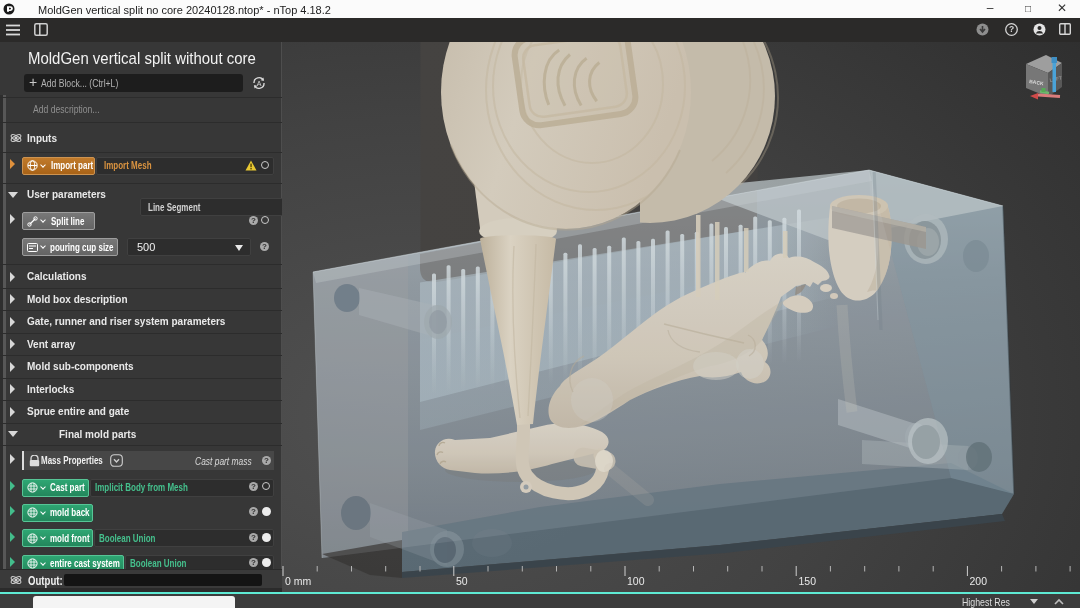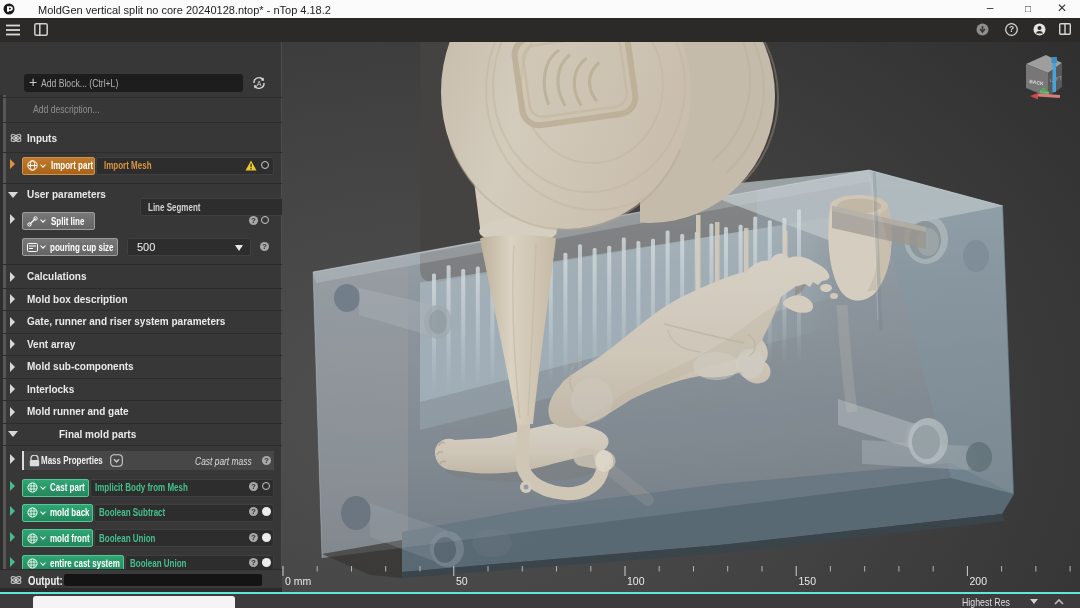--- a/index.html
+++ b/index.html
@@ -64,20 +64,21 @@
       <path d="M2.8 10.5 A4 4 0 0 1 10.2 10.5 Z" fill="#2b2a29"></path>
     </svg>
   <svg class="abs" style="left:1059px;top:5px" width="12" height="12" viewBox="0 0 12 12">
       <rect x="0.7" y="0.7" width="10.6" height="10.6" rx="1" fill="none" stroke="#d6d6d6" stroke-width="1.4"></rect>
       <line x1="6" y1="1" x2="6" y2="11" stroke="#d6d6d6" stroke-width="1.4"></line>
     </svg>
 </div>
 <div id="panel">
   <div class="abs" style="left:0;top:53px;width:3px;height:493px;background:#2e2e2e;"></div>
   <div class="abs" style="left:3px;top:53px;width:2.5px;height:493px;background:#575757;"></div>
+  <div class="abs" style="left:28px;top:7px;font-size:17px;color:#f2f2f2;"><span class="t" style="transform:scaleX(0.88);">MoldGen vertical split without core</span></div>
   <div class="abs" style="left:24px;top:32px;width:219px;height:18px;background:#1d1d1d;border-radius:3px;">
     <span class="abs" style="left:5px;top:0px;color:#c9c9c9;font-size:14px;">+</span>
     <span class="abs" style="left:17px;top:3px;color:#b2b2b2;font-size:10.5px;"><span class="t">Add Block... (Ctrl+L)</span></span>
   </div>
   <svg class="abs" style="left:251px;top:33px" width="16" height="16" viewBox="0 0 16 16">
     <path d="M3 8 A5 5 0 0 1 12.5 5.5" fill="none" stroke="#d8d8d8" stroke-width="1.4"></path>
     <path d="M13 8 A5 5 0 0 1 3.5 10.5" fill="none" stroke="#d8d8d8" stroke-width="1.4"></path>
     <path d="M12.5 2.5 L12.8 5.8 L9.6 5.3 Z" fill="#d8d8d8"></path>
       <path d="M3.5 13.5 L3.2 10.2 L6.4 10.7 Z" fill="#d8d8d8"></path>
     <text x="8" y="11" font-size="7" fill="#d8d8d8" text-anchor="middle" font-family="Liberation Sans">A</text>
@@ -156,21 +157,21 @@
   <div class="arrow-r" style="left:10px;top:297px;"></div>
     <div class="hdr" style="top:296.5px;">Vent array</div>
   <div class="divider" style="top:313px;"></div>
   <div class="arrow-r" style="left:10px;top:319.5px;"></div>
     <div class="hdr" style="top:319px;">Mold sub-components</div>
   <div class="divider" style="top:335.5px;"></div>
   <div class="arrow-r" style="left:10px;top:342px;"></div>
     <div class="hdr" style="top:341.5px;">Interlocks</div>
   <div class="divider" style="top:358px;"></div>
   <div class="arrow-r" style="left:10px;top:364.5px;"></div>
-    <div class="hdr" style="top:364px;">Mold runner and gate</div>
+    <div class="hdr" style="top:364px;">Sprue entire and gate</div>
   <div class="divider" style="top:380.5px;"></div>
   <div class="arrow-d" style="left:8px;top:389px;"></div>
     <div class="hdr" style="top:386.5px;margin-left:32px;">Final mold parts</div>
   <div class="divider" style="top:403px;"></div>
   <div class="arrow-r" style="left:10px;top:412px;"></div>
   <div class="abs" style="left:22px;top:409px;width:252px;height:19px;background:#474747;border-left:2px solid #dcdcdc;">
     <svg class="abs" style="left:5px;top:3.5px" width="11" height="12" viewBox="0 0 11 12">
         <path d="M2 5 L2 3.5 A3.5 3.5 0 0 1 9 3.5 L9 5" fill="none" stroke="#dcdcdc" stroke-width="1.3"></path>
         <rect x="0.8" y="5" width="9.4" height="6.2" rx="1" fill="#dcdcdc"></rect>
       </svg>
@@ -190,23 +191,20 @@
     <svg class="gicon" width="11" height="11" viewBox="0 0 11 11">
         <circle cx="5.5" cy="5.5" r="4.6" fill="none" stroke="#fff" stroke-width="1"></circle>
         <path d="M1.5 4 L9.5 4 M1.5 7 L9.5 7 M4 1.2 L4 9.8 M7 1.2 L7 9.8" stroke="#fff" stroke-width="0.8" fill="none"></path>
       </svg>
     <span class="chev"></span>
       <span class="t8" style="margin-left:5px;">Cast part</span>
   </div>
   <div class="qmark" style="left:249px;top:440px;">?</div>
   <div class="ocirc" style="left:262px;top:440px;"></div>
   <div class="arrow-r" style="left:10px;top:464px;border-left-color:#43bd8b;"></div>
-  <div class="valbox" style="left:94px;top:461.5px;width:180px;color:#45c08d;">
-      <span class="t8" style="margin-left:4px;">Boolean Subtract</span>
-    </div>
   <div class="tag" style="left:22px;top:461.5px;width:71px;background:linear-gradient(#2ea673,#23875c);border:1px solid #57c596;">
     <svg class="gicon" width="11" height="11" viewBox="0 0 11 11">
         <circle cx="5.5" cy="5.5" r="4.6" fill="none" stroke="#fff" stroke-width="1"></circle>
         <path d="M1.5 4 L9.5 4 M1.5 7 L9.5 7 M4 1.2 L4 9.8 M7 1.2 L7 9.8" stroke="#fff" stroke-width="0.8" fill="none"></path>
       </svg>
     <span class="chev"></span>
       <span class="t8" style="margin-left:5px;">mold back</span>
   </div>
   <div class="qmark" style="left:249px;top:465px;">?</div>
   <div class="fcirc" style="left:262px;top:465px;"></div>

